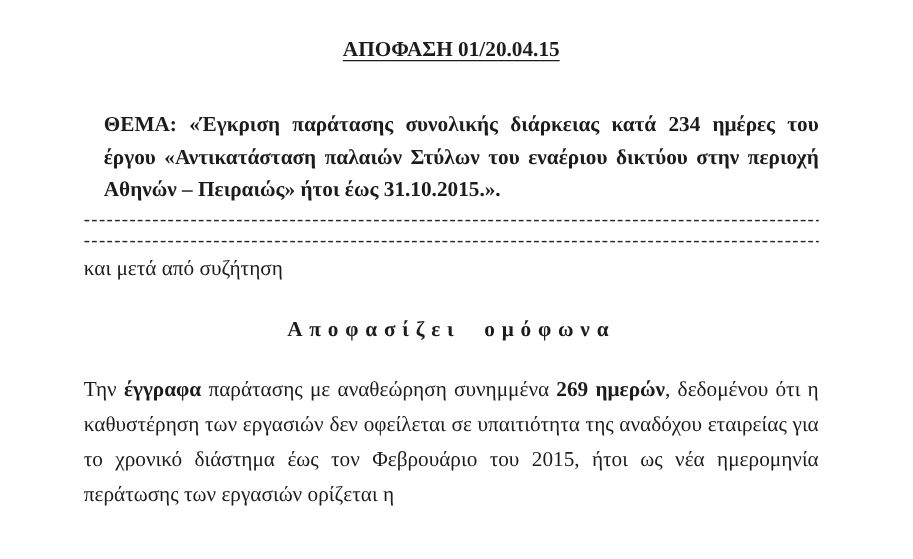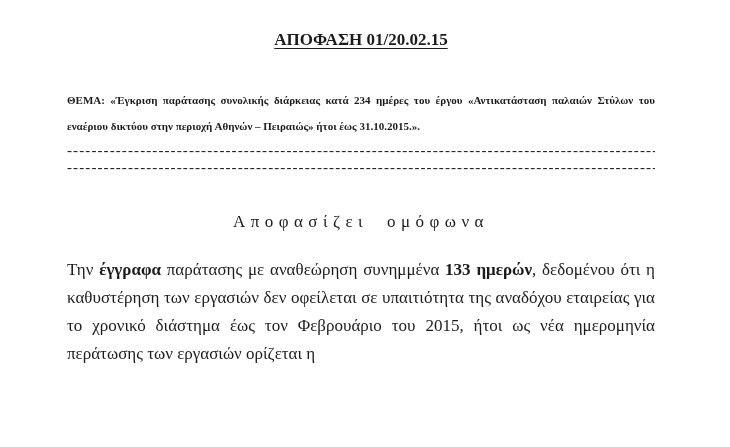--- a/index.html
+++ b/index.html
@@ -23,22 +23,22 @@
   .doc-title {
     margin: 30px 0 0 0;
     text-align: center;
     font-size: 17px;
     font-weight: bold;
     text-decoration: underline;
     text-underline-offset: 3px;
     line-height: 20px;
   }
   .subject {
-    margin: 37px 0 3px 0;
-    font-size: 11px;
+    margin: 37px 0 3px 16px;
+    font-size: 17px;
     font-weight: bold;
     line-height: 26px;
     text-align: justify;
   }
   .sep {
     font-size: 15px;
     line-height: 17px;
     letter-spacing: 1.1px;
     white-space: nowrap;
     overflow: hidden;
@@ -49,50 +49,51 @@
     font-size: 17px;
     line-height: 26px;
   }
   .having {
     margin-top: 2px;
   }
   .item-a {
     text-align: justify;
   }
   .decision-heading {
-    margin: 35px 0 0 0;
+    margin: 25px 0 0 0;
     text-align: center;
     font-size: 17px;
-    font-weight: normal;
+    font-weight: bold;
     letter-spacing: 0.32em;
     word-spacing: 0.55em;
     line-height: 22px;
   }
   .decision-par {
     margin: 23px 0 0 0;
     font-size: 17px;
     line-height: 28px;
     text-align: justify;
   }
   .decision-par b {
     font-weight: bold;
   }
 </style>
 </head>
 <body>
 
 <div class="page">
 
-  <h1 class="doc-title">ΑΠΟΦΑΣΗ 01/20.02.15</h1>
+  <h1 class="doc-title">ΑΠΟΦΑΣΗ 01/20.04.15</h1>
 
   <p class="subject">ΘΕΜΑ: «Έγκριση παράτασης συνολικής διάρκειας κατά 234 ημέρες του έργου «Αντικατάσταση παλαιών Στύλων του εναέριου δικτύου στην περιοχή Αθηνών – Πειραιώς» ήτοι έως 31.10.2015.».</p>
 
   <div class="sep">--------------------------------------------------------------------------------------------------------------</div>
   <div class="sep">--------------------------------------------------------------------------------------------------------------</div>
 
 
 
+  <p class="body-par">και μετά από συζήτηση</p>
 
   <h2 class="decision-heading">Αποφασίζει ομόφωνα</h2>
 
-  <p class="decision-par"><span>Την </span><b>έγγραφα</b><span> παράτασης με αναθεώρηση συνημμένα </span><b>133 ημερών</b><span>, δεδομένου ότι η καθυστέρηση των εργασιών δεν οφείλεται σε υπαιτιότητα της αναδόχου εταιρείας για το χρονικό διάστημα έως τον Φεβρουάριο του 2015, ήτοι ως νέα ημερομηνία περάτωσης των εργασιών ορίζεται η </span></p>
+  <p class="decision-par"><span>Την </span><b>έγγραφα</b><span> παράτασης με αναθεώρηση συνημμένα </span><b>269 ημερών</b><span>, δεδομένου ότι η καθυστέρηση των εργασιών δεν οφείλεται σε υπαιτιότητα της αναδόχου εταιρείας για το χρονικό διάστημα έως τον Φεβρουάριο του 2015, ήτοι ως νέα ημερομηνία περάτωσης των εργασιών ορίζεται η </span></p>
 
 </div>
 
 </body></html>

